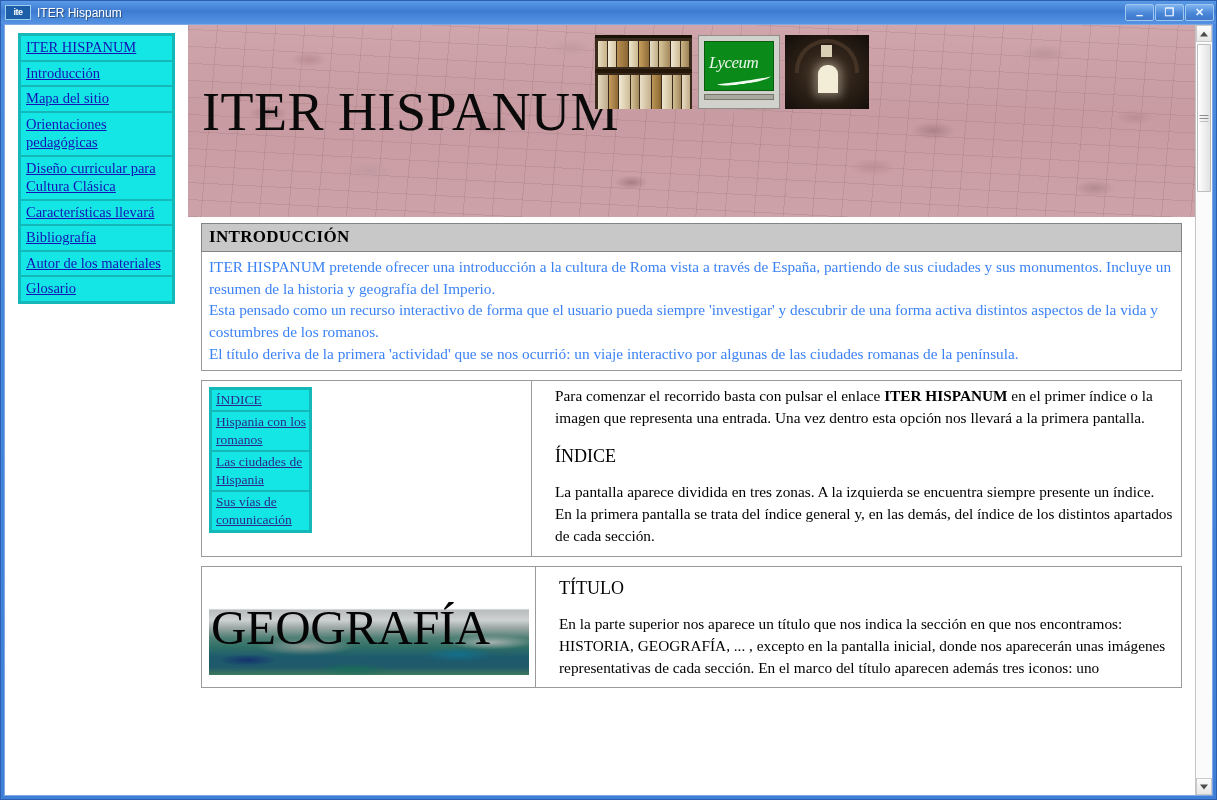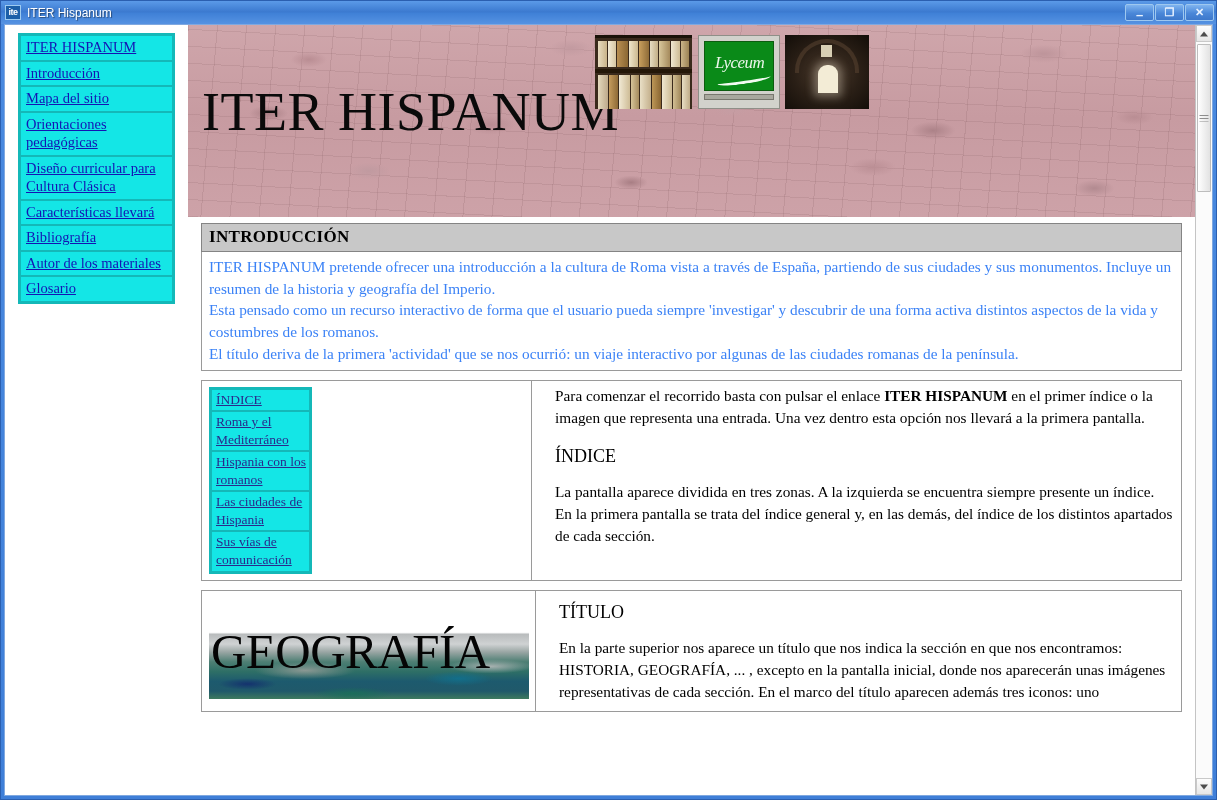--- a/index.html
+++ b/index.html
@@ -20,21 +20,21 @@
     display: flex; flex-direction: column;
   }
   #titlebar {
     height: 23px; flex: 0 0 23px;
     background: linear-gradient(to bottom, #5b9ae8 0%, #3b79cf 48%, #3f80d6 52%, #5592e2 100%);
     display: flex; align-items: center;
     padding: 0 2px 0 4px;
     position: relative;
   }
   #titlebar-icon {
-    width: 16px; height: 15px;
+    width: 26px; height: 15px;
     background: #1c5fa8;
     border: 1px solid #9ecbf0;
     color: #ffffff;
     font-family: "Liberation Sans", sans-serif;
     font-size: 9px; font-weight: bold;
     line-height: 13px; text-align: center;
     letter-spacing: -0.5px;
     overflow: hidden;
     flex: 0 0 auto;
   }
@@ -171,21 +171,21 @@
     border: 1px solid #8f8f88;
     padding: 5px;
   }
   #img-lyceum .board {
     width: 100%; height: 50px;
     background: #0a8a18;
     border: 1px solid #0c5c10;
     position: relative; overflow: hidden;
   }
   #img-lyceum .board .word {
-    position: absolute; left: 10px; top: 11px;
+    position: absolute; left: 4px; top: 11px;
     color: #eaf6ea;
     font-family: "Liberation Serif", serif;
     font-size: 17px; font-style: italic;
     letter-spacing: -0.5px;
   }
   #img-lyceum .board .swoosh {
     position: absolute; left: 12px; top: 34px;
     width: 54px; height: 8px;
     border-bottom: 3px solid #f2fbf2;
     border-radius: 0 0 60% 40%;
@@ -467,23 +467,20 @@
             <p>El título deriva de la primera 'actividad' que se nos ocurrió: un viaje interactivo por algunas de las ciudades romanas de la península.</p>
           </div>
 
           <div class="tablewrap">
             <div class="cell-left">
               <div class="idxtable">
                 <div class="idxrow">
                   <span class="idxlink">ÍNDICE</span>
                 </div>
                 <div class="idxrow">
-                  <span class="idxlink">Roma y el Mediterráneo</span>
-                </div>
-                <div class="idxrow">
                   <span class="idxlink">Hispania con los romanos</span>
                 </div>
                 <div class="idxrow">
                   <span class="idxlink">Las ciudades de Hispania</span>
                 </div>
                 <div class="idxrow">
                   <span class="idxlink">Sus vías de comunicación</span>
                 </div>
               </div>
             </div>

